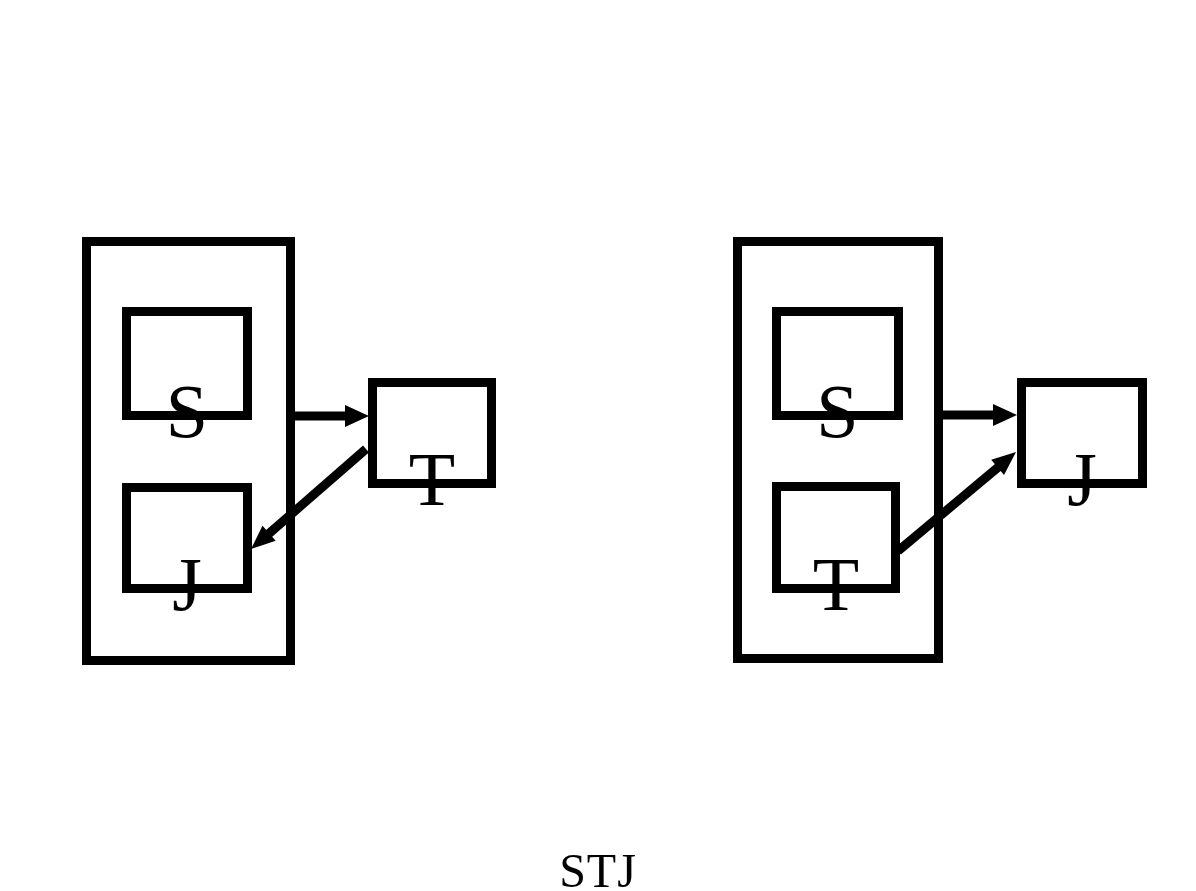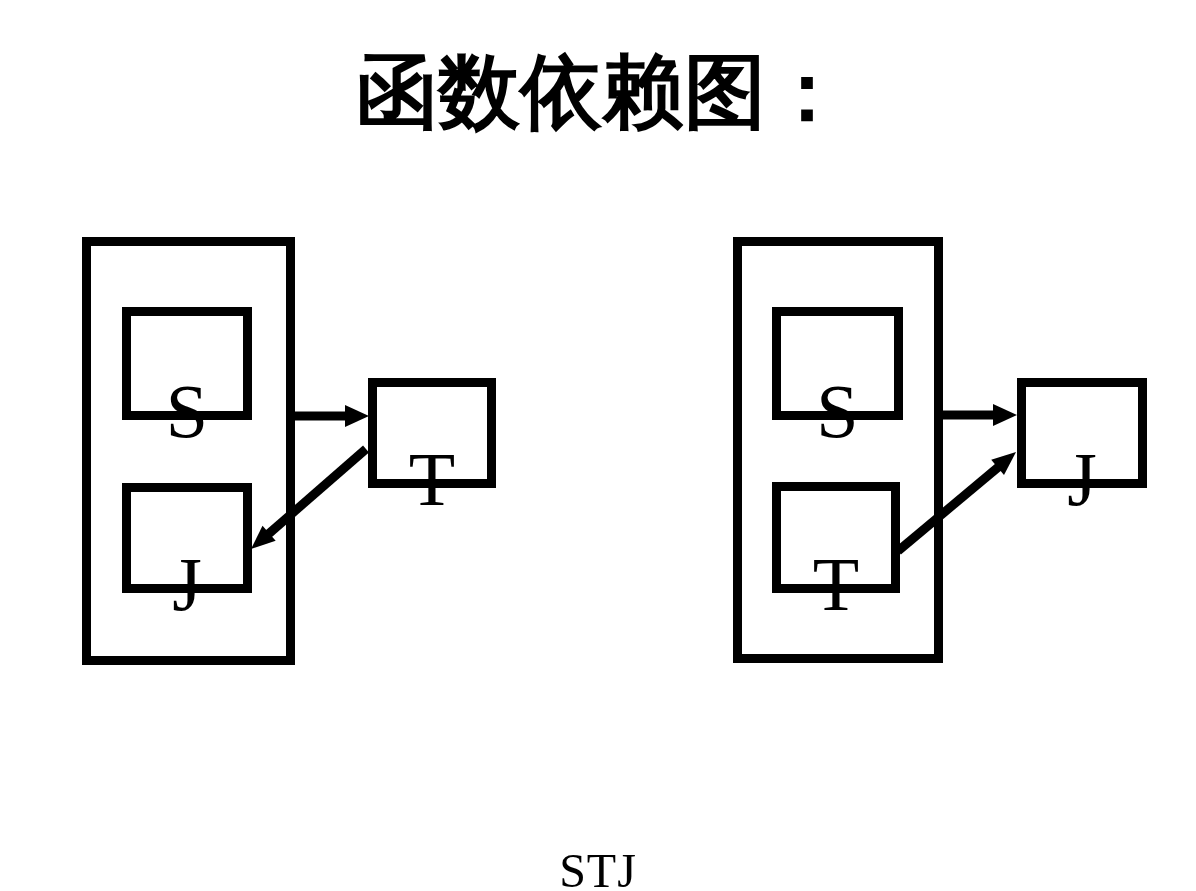--- a/index.html
+++ b/index.html
@@ -58,21 +58,20 @@
     line-height: 72px;
     letter-spacing: 1px;
     font-family: "Liberation Serif", "DejaVu Serif", serif;
   }
 </style>
 </head>
 <body>
 
 <div class="slide">
 
-  <div class="title">函数依赖图：</div>
 
   <div>
     <div class="box" style="left:82px; top:237px; width:213px; height:428px;"></div>
     <div class="box" style="left:122px; top:307px; width:130px; height:113px;">
       <span class="box-label">S</span>
     </div>
     <div class="box" style="left:122px; top:483px; width:130px; height:110px;">
       <span class="box-label">J</span>
     </div>
     <div class="box" style="left:368px; top:378px; width:128px; height:110px;">

